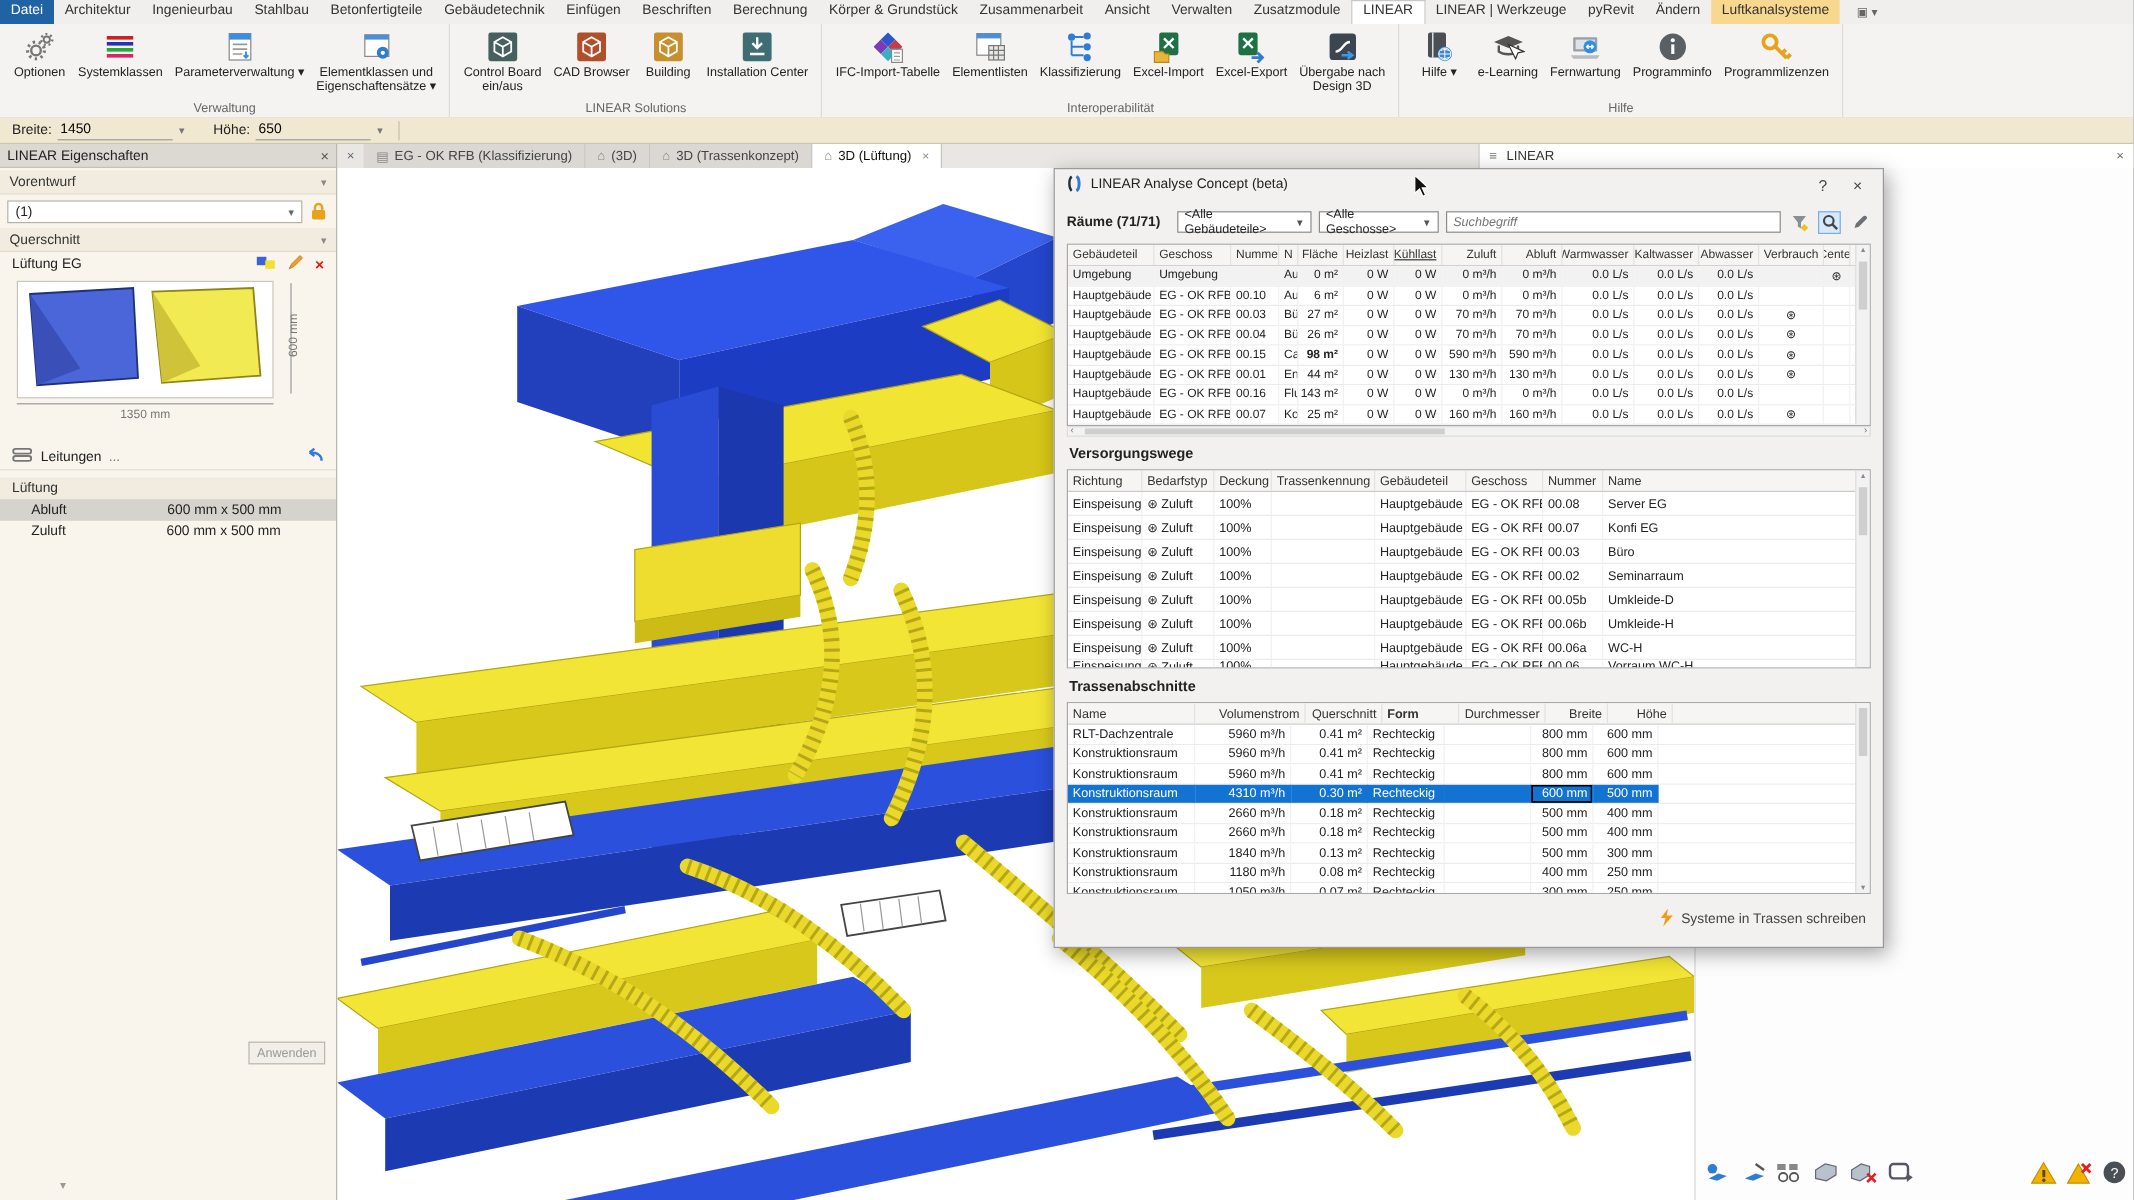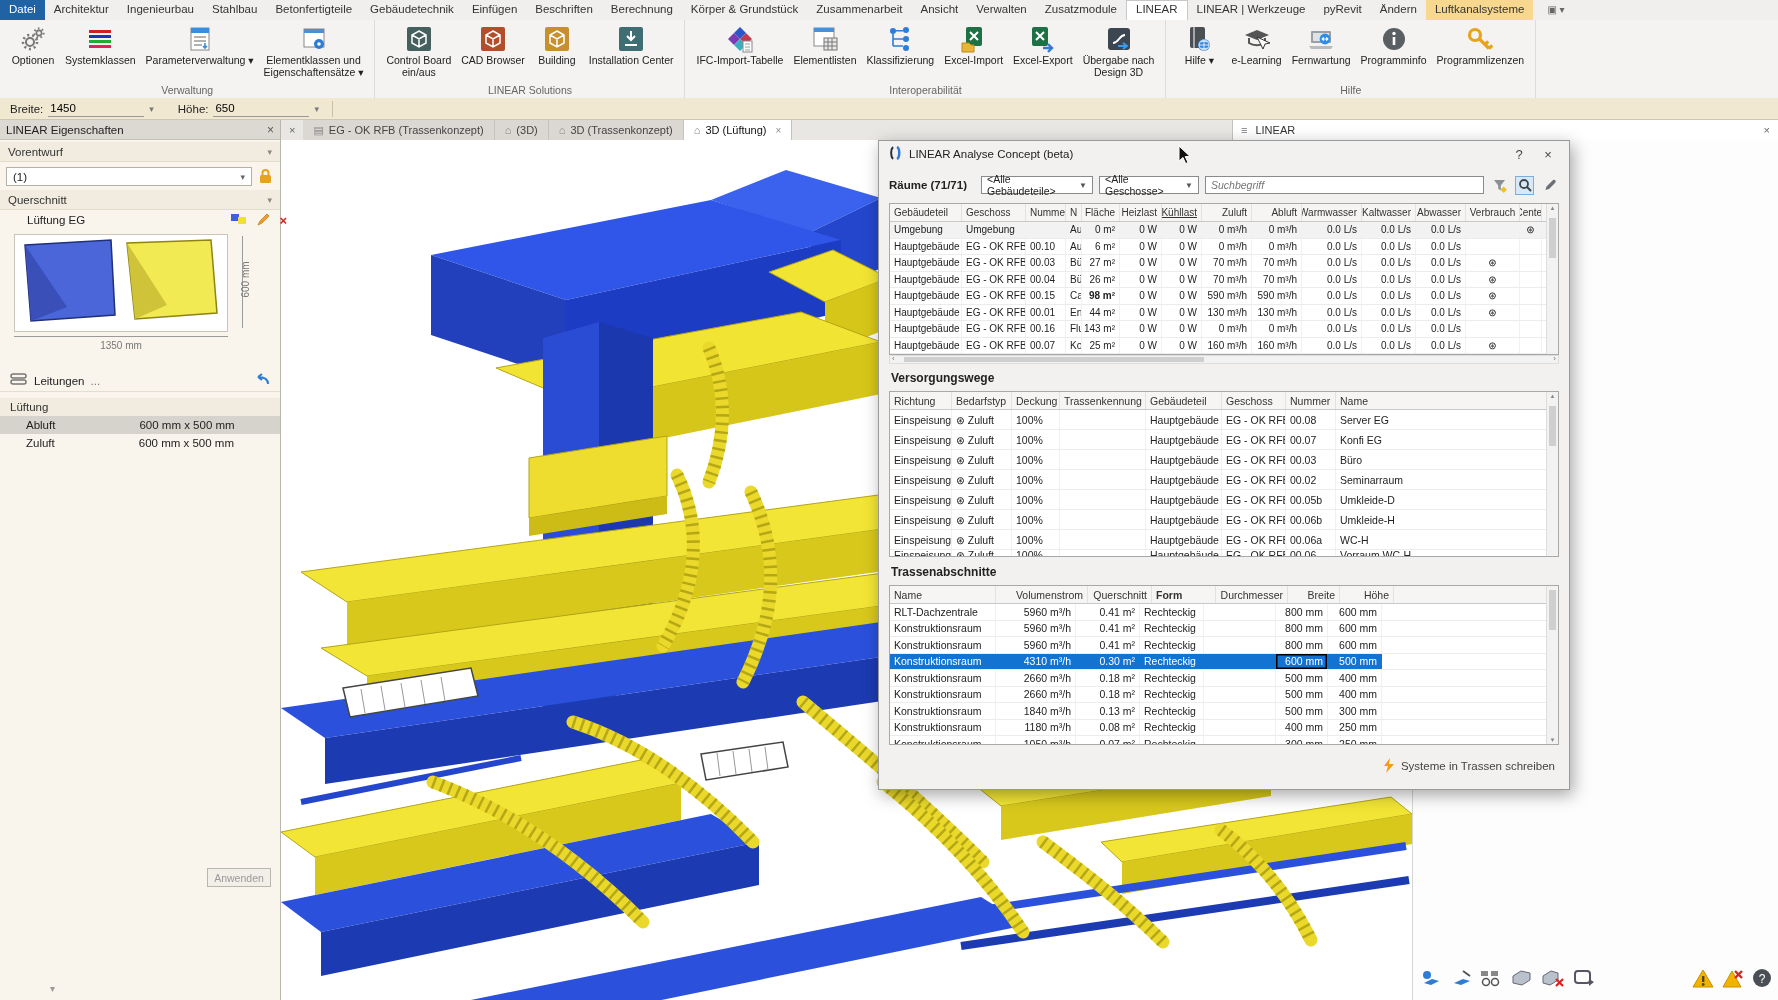--- a/index.html
+++ b/index.html
@@ -35,21 +35,21 @@
        border-right:1px solid #b9b6ad;font-size:11.5px;box-sizing:border-box;}
   .lp-header{position:absolute;left:0;top:0;width:100%;height:20px;background:#dcd9d2;
        border-bottom:1px solid #c4c1ba;display:flex;align-items:center;padding:0 6px;box-sizing:border-box;}
   .lp-x{margin-left:auto;color:#555;font-size:12px;line-height:12px;}
   .lp-sec{position:absolute;left:0;width:100%;height:20px;background:#f1ecdf;border-bottom:1px solid #e2dccb;
        display:flex;align-items:center;padding:0 8px;box-sizing:border-box;color:#333;}
   .lp-sec .chev{margin-left:auto;color:#888;font-size:9px;}
   .lp-select{position:absolute;left:6px;top:47px;width:246px;height:19px;background:#fff;
        border:1px solid #b5b1a6;display:flex;align-items:center;padding:0 6px;box-sizing:border-box;}
   .lp-select .chev{margin-left:auto;color:#666;font-size:9px;}
-  .cs-row{position:absolute;left:17px;top:90px;width:100%;height:20px;display:flex;align-items:center;
+  .cs-row{position:absolute;left:0;top:90px;width:100%;height:20px;display:flex;align-items:center;
        padding:0 10px;box-sizing:border-box;gap:6px;}
   .cs-icons{margin-left:auto;display:flex;gap:8px;align-items:center;}
   .cs-box{position:absolute;left:14px;top:114px;width:212px;height:96px;background:#fff;border:1px solid #c9c5bb;}
   .dim-v{position:absolute;left:238px;top:116px;height:92px;width:18px;}
   .dim-v .line{position:absolute;left:4px;top:0;width:1px;height:100%;background:#9a9a9a;}
   .dim-v .lbl{position:absolute;left:-28px;top:38px;transform:rotate(-90deg);transform-origin:center;
        font-size:10px;color:#777;width:70px;text-align:center;}
   .dim-h{position:absolute;left:14px;top:216px;width:214px;}
   .dim-h .line{height:1px;background:#9a9a9a;}
   .dim-h .lbl{text-align:center;font-size:10px;color:#777;margin-top:3px;}
@@ -385,21 +385,21 @@
     <span>Höhe:</span>
     <input class="ob-input" value="650" style="">
     <span class="ob-chev">▾</span>
     <span class="ob-sep"></span>
   </div>
 
   <div class="view-tabs" id="vtabs">
       <div class="vt-close">×</div>
       <div class="vtab">
         <span class="ticon">▤</span>
-        <span>EG - OK RFB (Trassenkonzept)</span>
+        <span>EG - OK RFB (Klassifizierung)</span>
       </div>
       <div class="vtab">
         <span class="ticon">⌂</span>
         <span>(3D)</span>
       </div>
       <div class="vtab">
         <span class="ticon">⌂</span>
         <span>3D (Trassenkonzept)</span>
       </div>
       <div class="vtab active">

